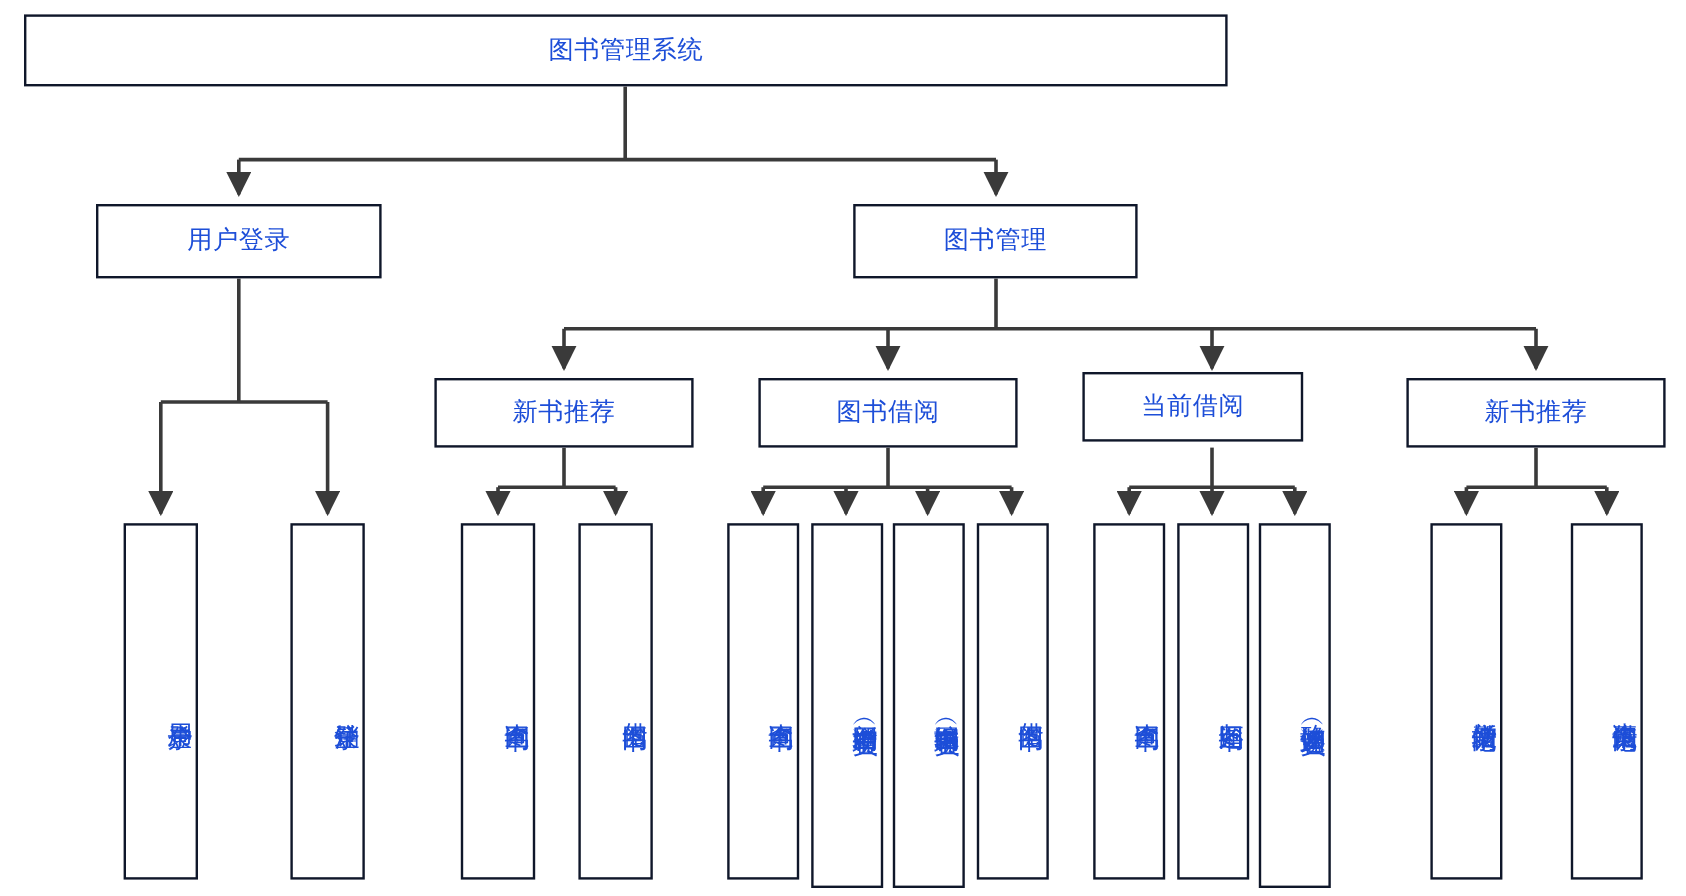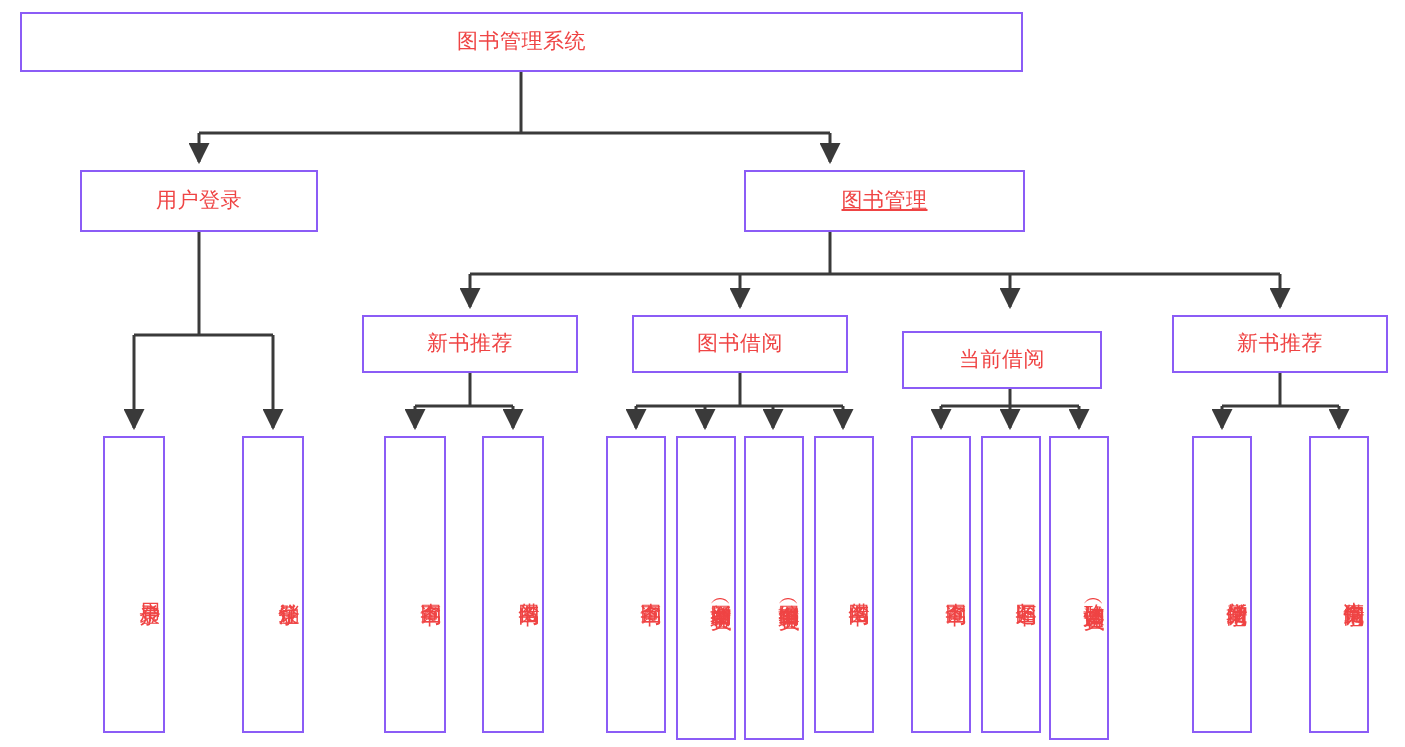--- a/index.html
+++ b/index.html
@@ -22,25 +22,25 @@
     left: 0;
     top: 0;
     width: 1405px;
     height: 747px;
     pointer-events: none;
   }
   .node {
     position: absolute;
     box-sizing: border-box;
     background: #ffffff;
-    border: 2px solid #8b5cf6;
+    border: 2px solid #0f172a;
     display: flex;
     align-items: center;
     justify-content: center;
-    color: #ef4444;
+    color: #1d4ed8;
   }
   .node-h {
     font-size: 21px;
     letter-spacing: 0.5px;
     line-height: 1.2;
     white-space: nowrap;
   }
   .node-v {
     font-size: 21px;
     line-height: 1.28;
@@ -121,31 +121,31 @@
     </g>
   </svg>
 
   <div class="node node-h" style="left:20px; top:12px; width:1003px; height:60px;">
     <span>图书管理系统</span>
   </div>
 
   <div class="node node-h" style="left:80px; top:170px; width:238px; height:62px;">
     <span>用户登录</span>
   </div>
-  <div class="node node-h" style="left:744px; top:170px; width:281px; height:62px;text-decoration:underline;">
+  <div class="node node-h" style="left:711px; top:170px; width:237px; height:62px;">
     <span>图书管理</span>
   </div>
 
   <div class="node node-h" style="left:362px; top:315px; width:216px; height:58px;">
     <span>新书推荐</span>
   </div>
   <div class="node node-h" style="left:632px; top:315px; width:216px; height:58px;">
     <span>图书借阅</span>
   </div>
-  <div class="node node-h" style="left:902px; top:331px; width:200px; height:58px;">
+  <div class="node node-h" style="left:902px; top:310px; width:184px; height:58px;">
     <span>当前借阅</span>
   </div>
   <div class="node node-h" style="left:1172px; top:315px; width:216px; height:58px;">
     <span>新书推荐</span>
   </div>
 
   <div class="node node-v" style="left:103px; top:436px; width:62px; height:297px;">
     <span>用户登录</span>
   </div>
   <div class="node node-v" style="left:242px; top:436px; width:62px; height:297px;">

